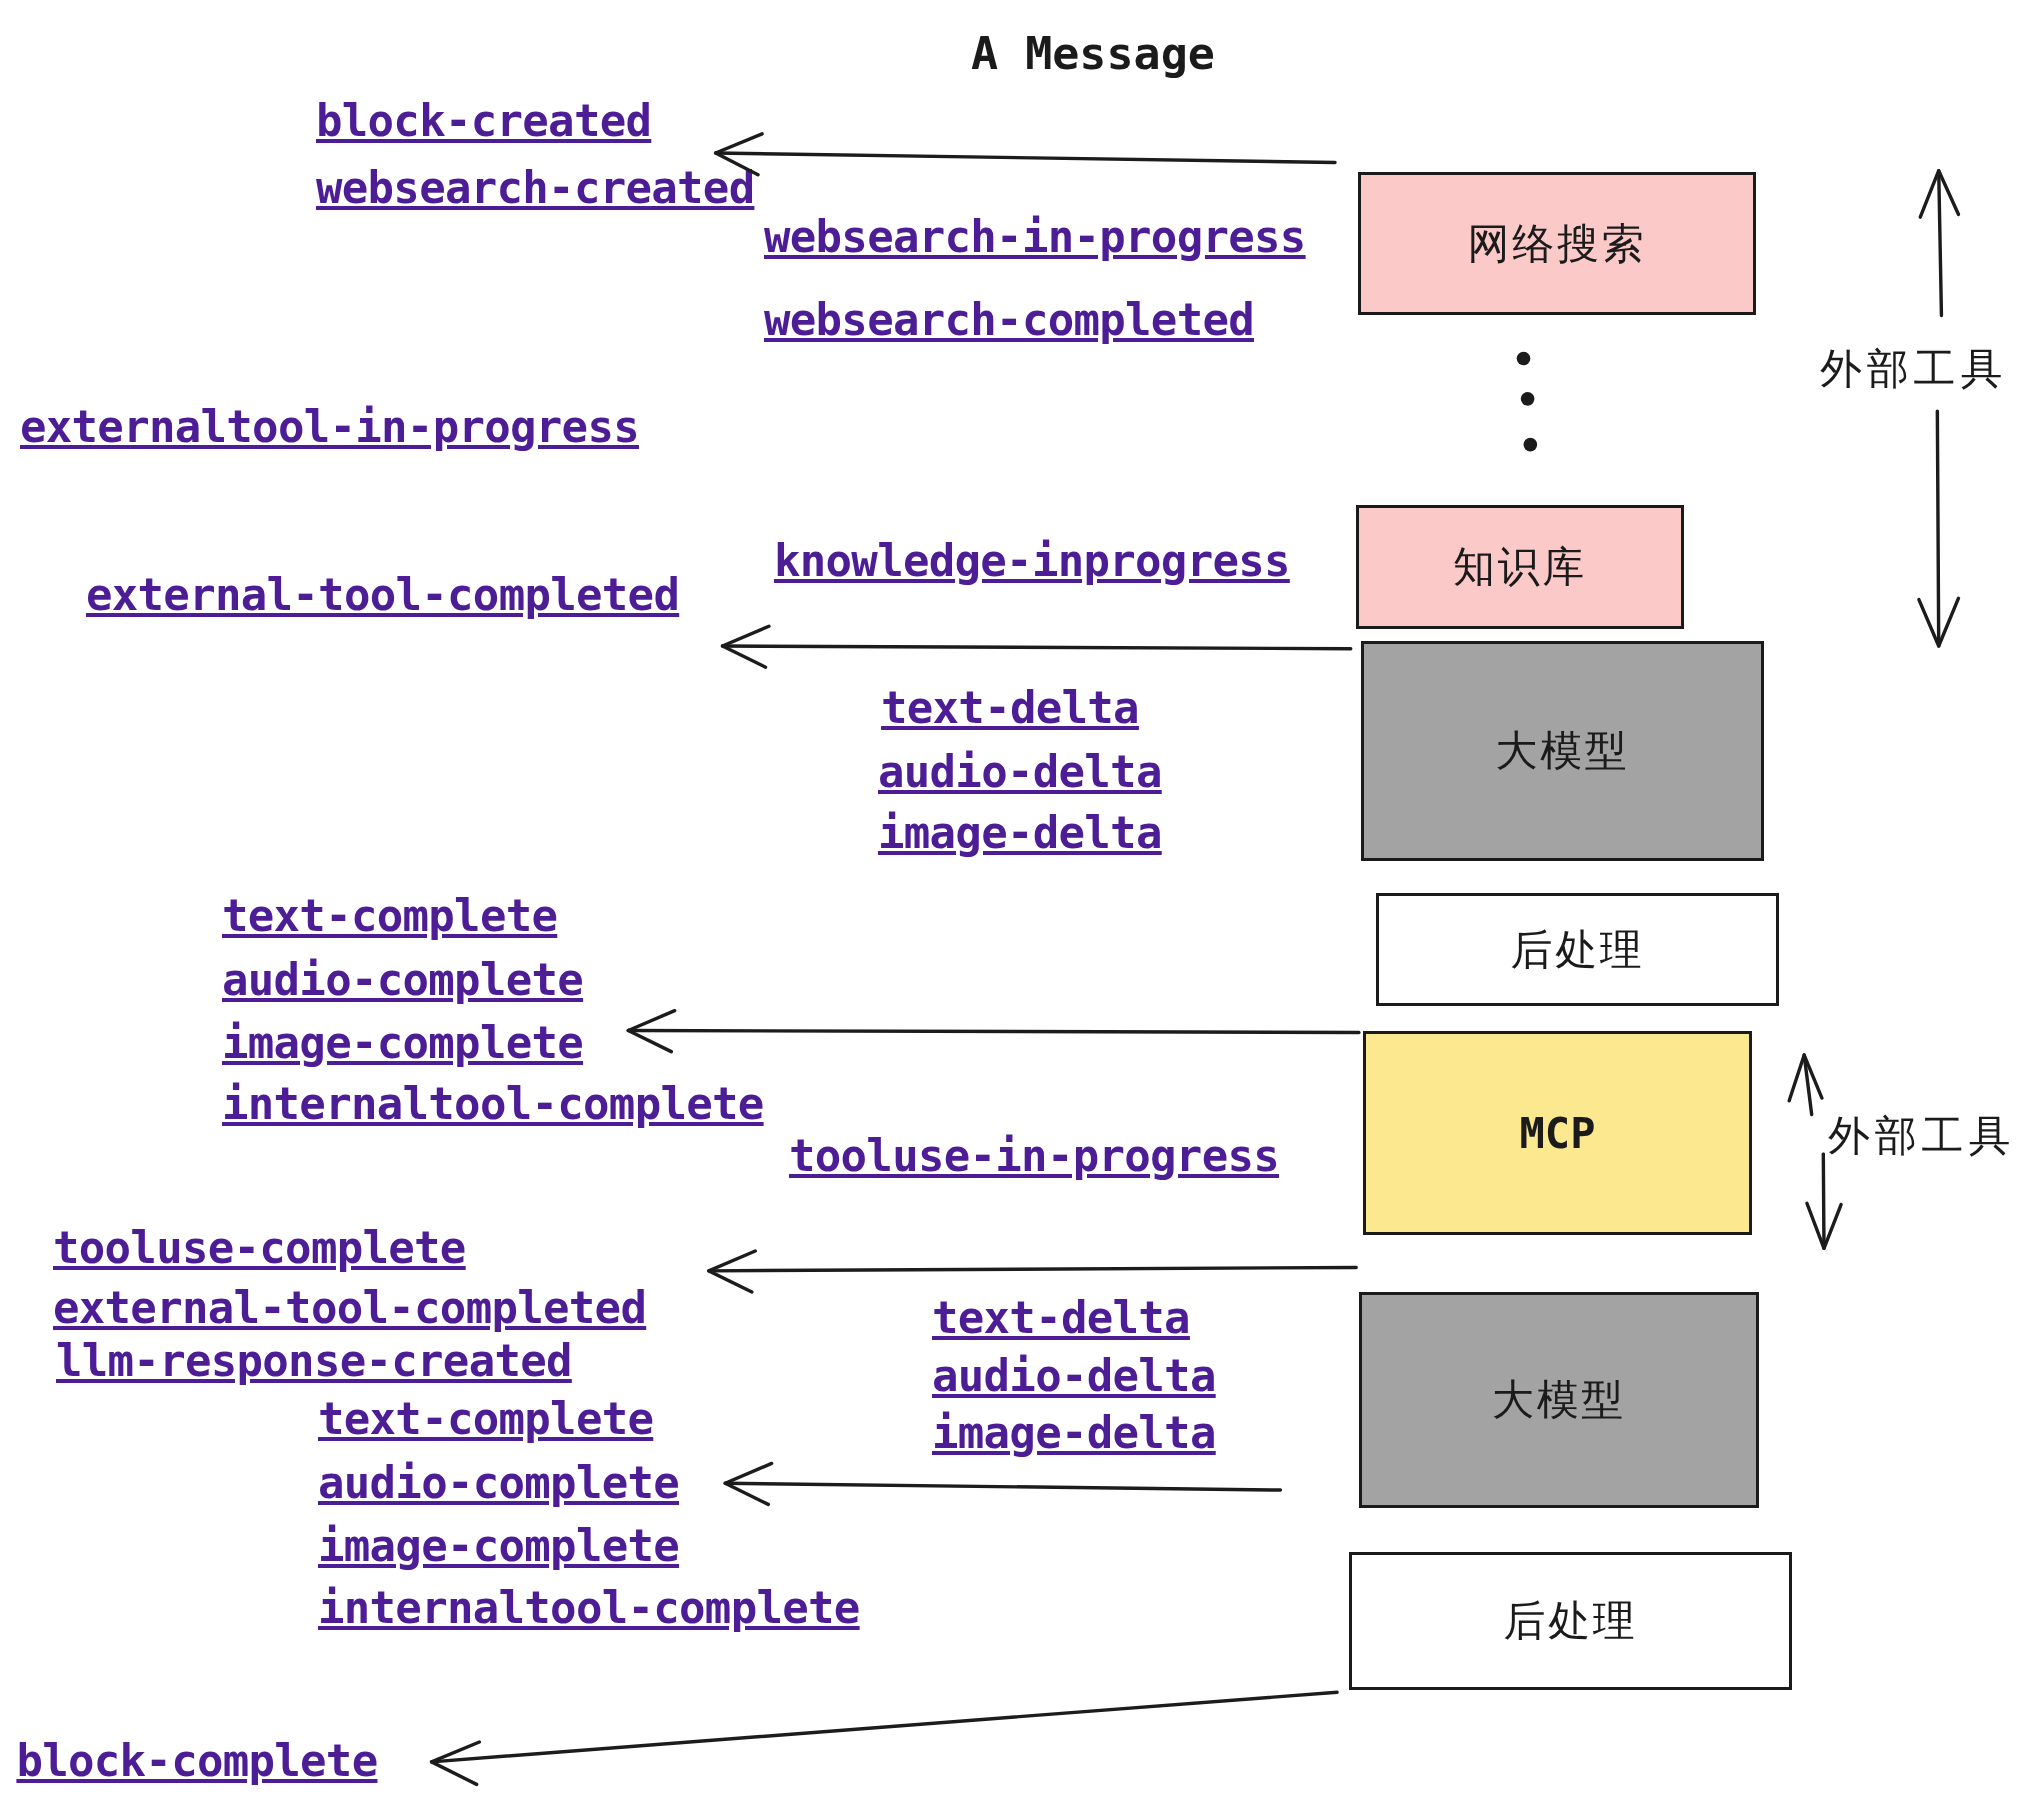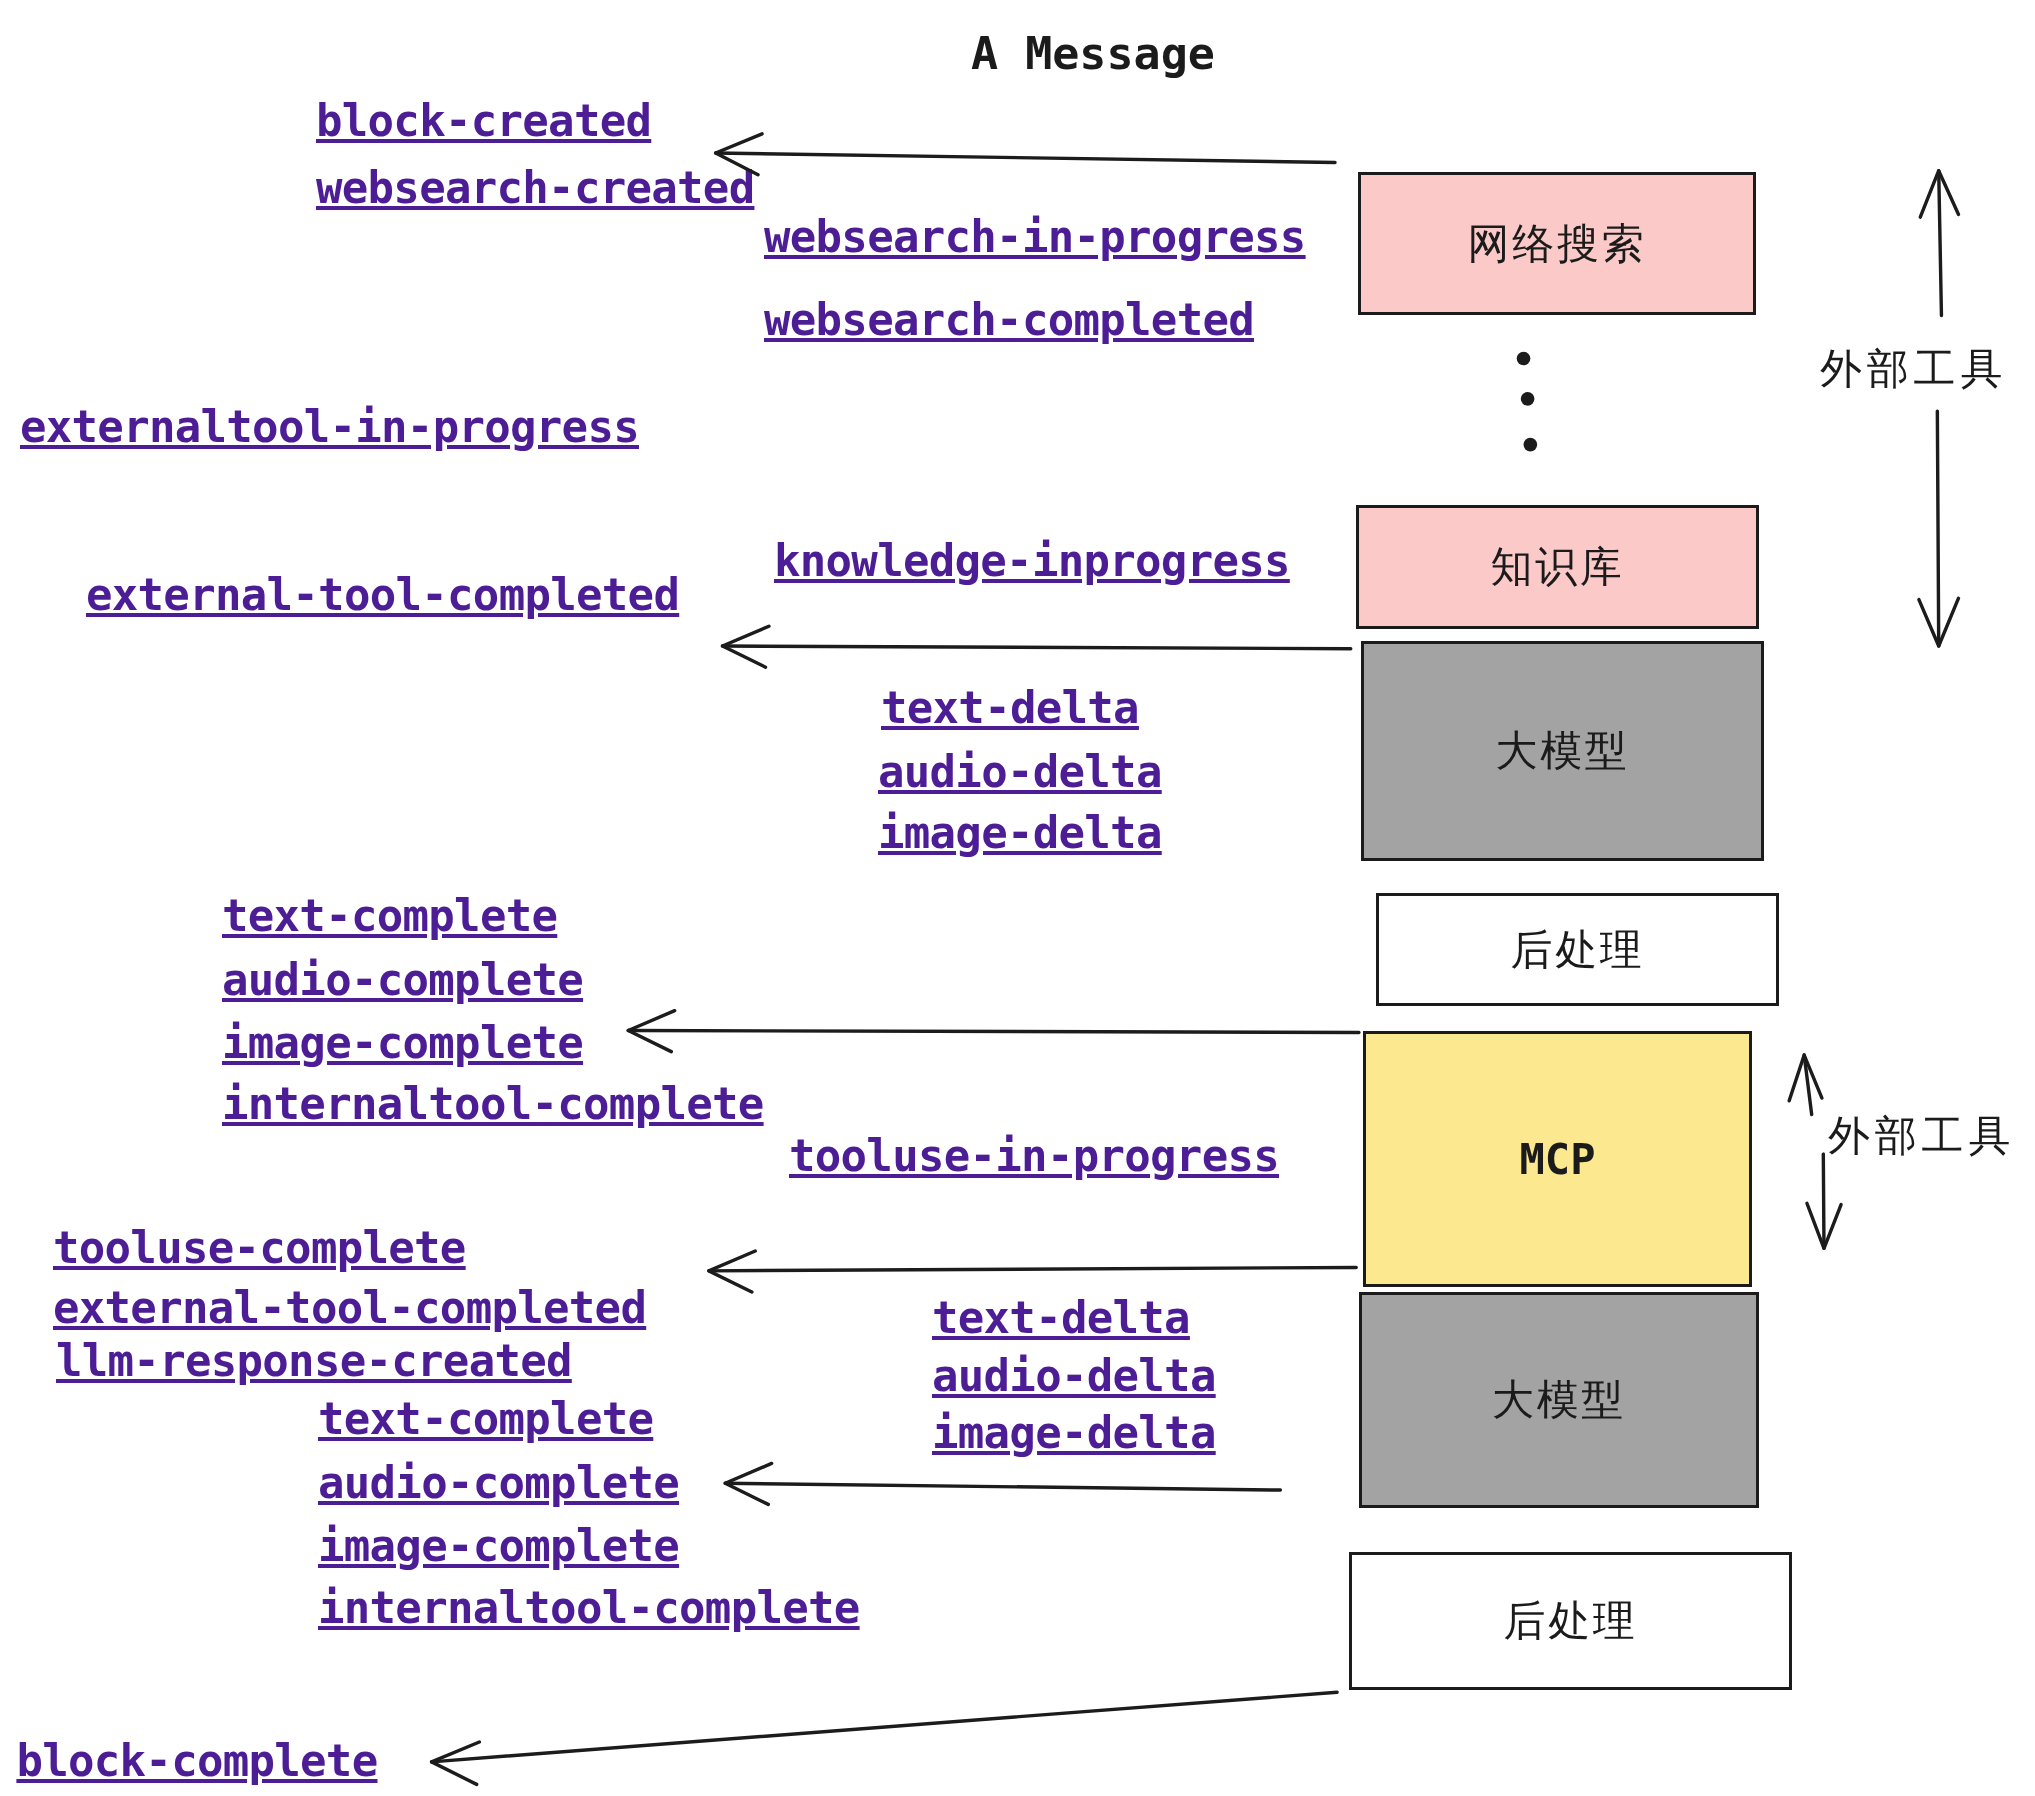--- a/index.html
+++ b/index.html
@@ -107,30 +107,30 @@
   <div class="ev" style="left:932px;top:1433px;">image-delta</div>
   <div class="ev" style="left:318px;top:1419px;">text-complete</div>
   <div class="ev" style="left:318px;top:1483px;">audio-complete</div>
   <div class="ev" style="left:318px;top:1546px;">image-complete</div>
   <div class="ev" style="left:318px;top:1608px;">internaltool-complete</div>
   <div class="ev" style="left:16.4px;top:1761px;">block-complete</div>
 
   <div class="box pink" style="left:1358px;top:172px;width:398px;height:143px;">
     <span class="cjk">网络搜索</span>
   </div>
-  <div class="box pink" style="left:1356px;top:505px;width:403px;height:124px;">
+  <div class="box pink" style="left:1356px;top:505px;width:328px;height:124px;">
     <span class="cjk">知识库</span>
   </div>
   <div class="box green" style="left:1361px;top:641px;width:403px;height:220px;">
     <span class="cjk">大模型</span>
   </div>
   <div class="box white" style="left:1376px;top:893px;width:403px;height:113px;">
     <span class="cjk">后处理</span>
   </div>
-  <div class="box yellow" style="left:1363px;top:1031px;width:389px;height:256px;text-align:right;">
+  <div class="box yellow" style="left:1363px;top:1031px;width:389px;height:204px;text-align:right;">
     <span class="latin">MCP</span>
   </div>
   <div class="box green" style="left:1359px;top:1292px;width:400px;height:216px;">
     <span class="cjk">大模型</span>
   </div>
   <div class="box white" style="left:1349px;top:1552px;width:443px;height:138px;">
     <span class="cjk">后处理</span>
   </div>
 
   <div class="side-label" style="left:1820px;top:369px;">外部工具</div>

